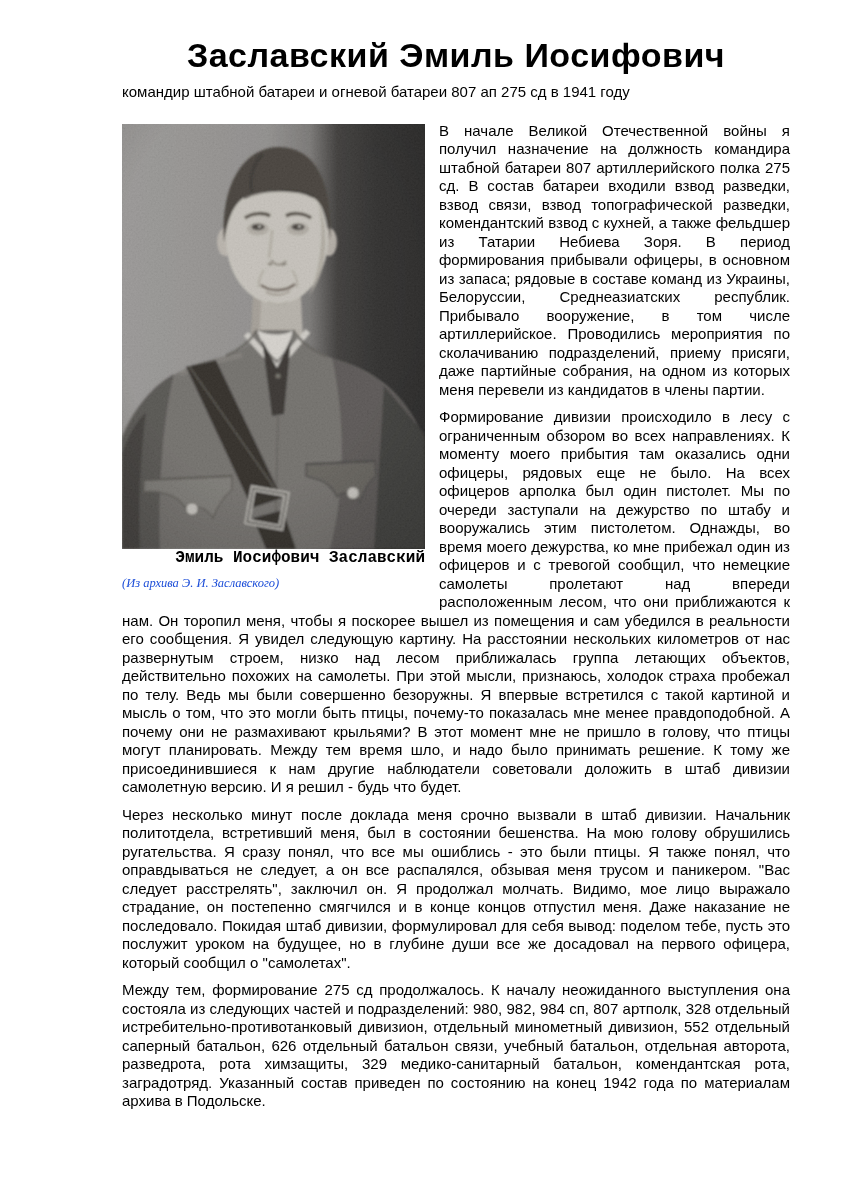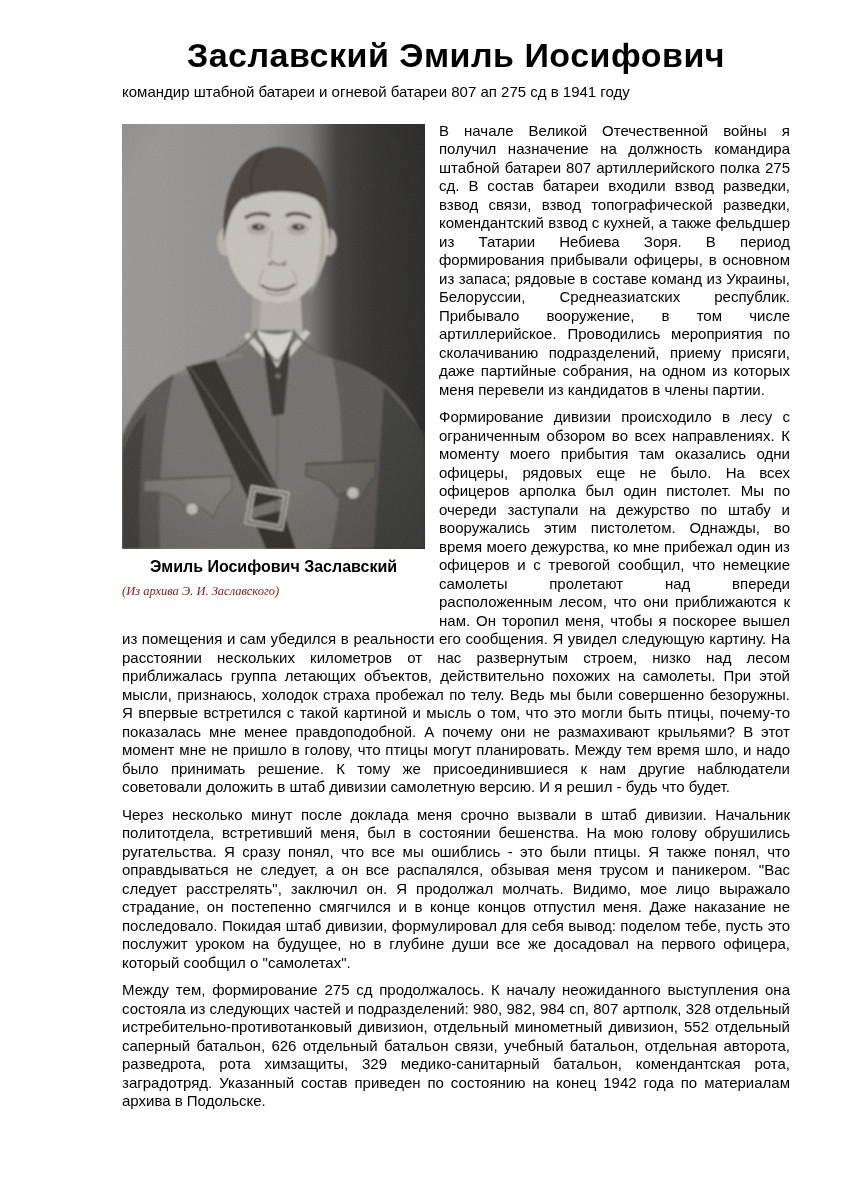--- a/index.html
+++ b/index.html
@@ -53,30 +53,31 @@
     height: 425px;
     line-height: 0;
   }
   .photo-frame svg {
     display: block;
   }
   .photo-caption {
     font-size: 16px;
     font-weight: bold;
     line-height: 19px;
-    margin-top: 8px;
-    text-align: center;
+    margin-top: 0;
+    text-align: right;
+    font-family: Liberation Mono, monospace;
   }
   .photo-credit {
     font-family: "Liberation Serif", serif;
     font-style: italic;
     font-size: 12.5px;
     line-height: 15px;
     margin-top: 8px;
-    color: #7f1d1d;
+    color: #1d4ed8;
     text-align: left;
   }
 </style>
 </head>
 <body>
 
 <div class="page">
 
   <h1 class="page-title">Заславский Эмиль Иосифович</h1>
 

